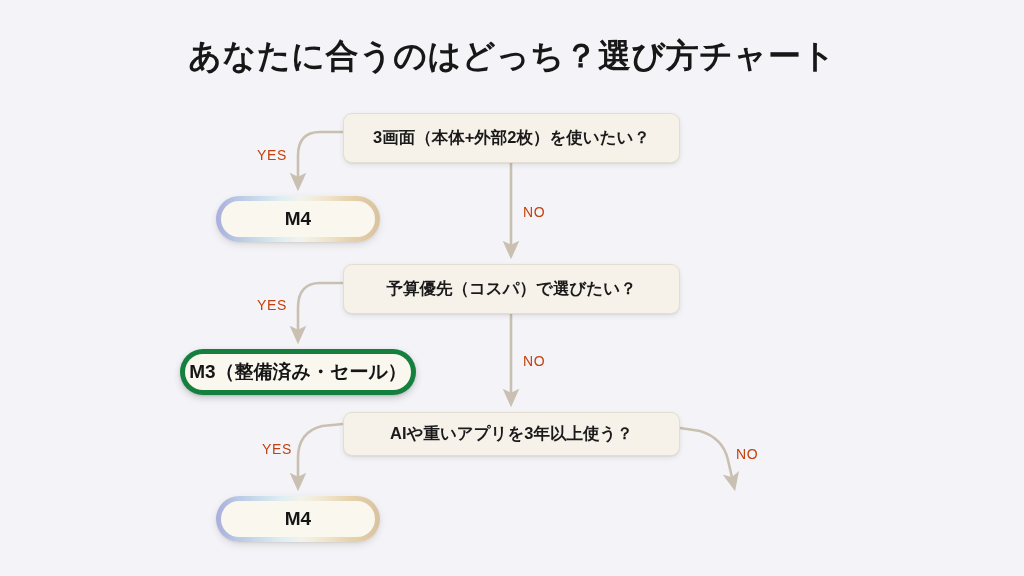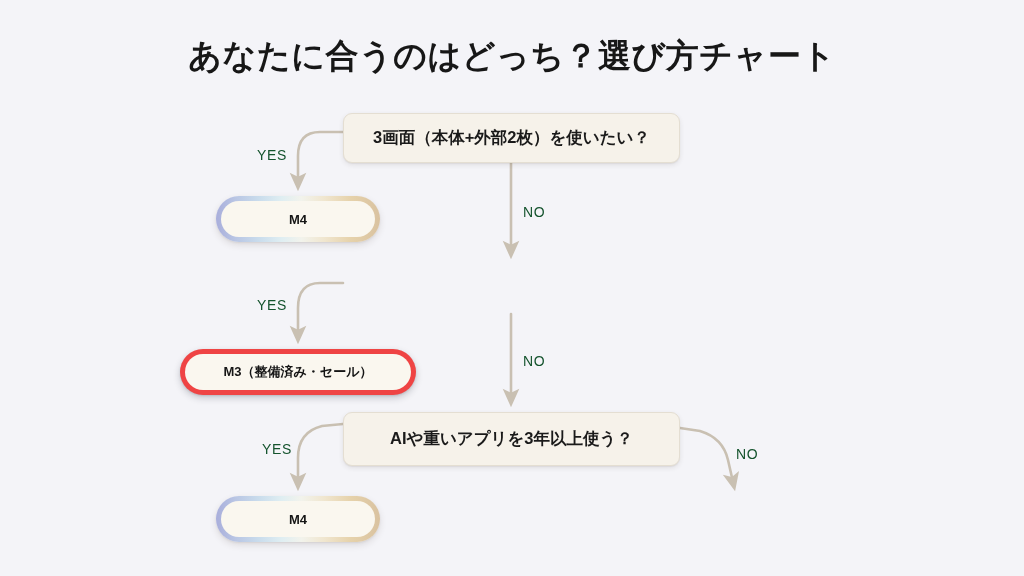--- a/index.html
+++ b/index.html
@@ -45,21 +45,21 @@
     width: 1024px;
     height: 576px;
     pointer-events: none;
   }
 
   
   .edge-label {
     position: absolute;
     font-size: 14px;
     font-weight: 400;
-    color: #14532d;
+    color: #c2410c;
     letter-spacing: 0.6px;
     white-space: nowrap;
   }
 
   
   .decision-node {
     position: absolute;
     display: flex;
     align-items: center;
     justify-content: center;
@@ -75,21 +75,21 @@
     padding: 8px 14px;
   }
 
   
   .terminal-node {
     position: absolute;
     display: flex;
     align-items: flex-end;
     justify-content: center;
     border-radius: 999px;
-    font-size: 13px;
+    font-size: 19px;
     font-weight: 700;
     color: #151515;
     white-space: nowrap;
   }
 
   
   .terminal-node.variant-iridescent {
     padding: 5px;
     background:
       linear-gradient(90deg,
@@ -110,21 +110,21 @@
     border-radius: 999px;
     background: #faf7ef;
     display: flex;
     align-items: center;
     justify-content: center;
   }
 
   
   .terminal-node.variant-navy {
     padding: 5px;
-    background: #ef4444;
+    background: #15803d;
     box-shadow: 0 3px 7px rgba(30,35,50,0.22),
                 0 1px 2px rgba(30,35,50,0.12);
   }
   .terminal-node.variant-navy .pill-inner {
     width: 100%;
     height: 100%;
     border-radius: 999px;
     background: #faf7ef;
     display: flex;
     align-items: center;
@@ -160,22 +160,23 @@
 
   <div class="edge-label" style="left:257px; top:147px;">YES</div>
   <div class="edge-label" style="left:523px; top:204px;">NO</div>
   <div class="edge-label" style="left:257px; top:297px;">YES</div>
   <div class="edge-label" style="left:523px; top:353px;">NO</div>
   <div class="edge-label" style="left:262px; top:441px;">YES</div>
   <div class="edge-label" style="left:736px; top:446px;">NO</div>
 
   <div class="decision-node" style="left:343px; top:113px; width:337px; height:50px;">3画面（本体+外部2枚）を使いたい？</div>
 
+  <div class="decision-node" style="left:343px; top:264px; width:337px; height:50px;">予算優先（コスパ）で選びたい？</div>
 
-  <div class="decision-node" style="left:343px; top:412px; width:337px; height:54px;">AIや重いアプリを3年以上使う？</div>
+  <div class="decision-node" style="left:343px; top:412px; width:337px; height:44px;">AIや重いアプリを3年以上使う？</div>
 
   <div class="terminal-node variant-iridescent" style="left:216px; top:196px; width:164px; height:46px;">
     <div class="pill-inner">
       <span>M4</span>
     </div>
   </div>
 
   <div class="terminal-node variant-navy" style="left:180px; top:349px; width:236px; height:46px;">
     <div class="pill-inner">
       <span>M3（整備済み・セール）</span>

